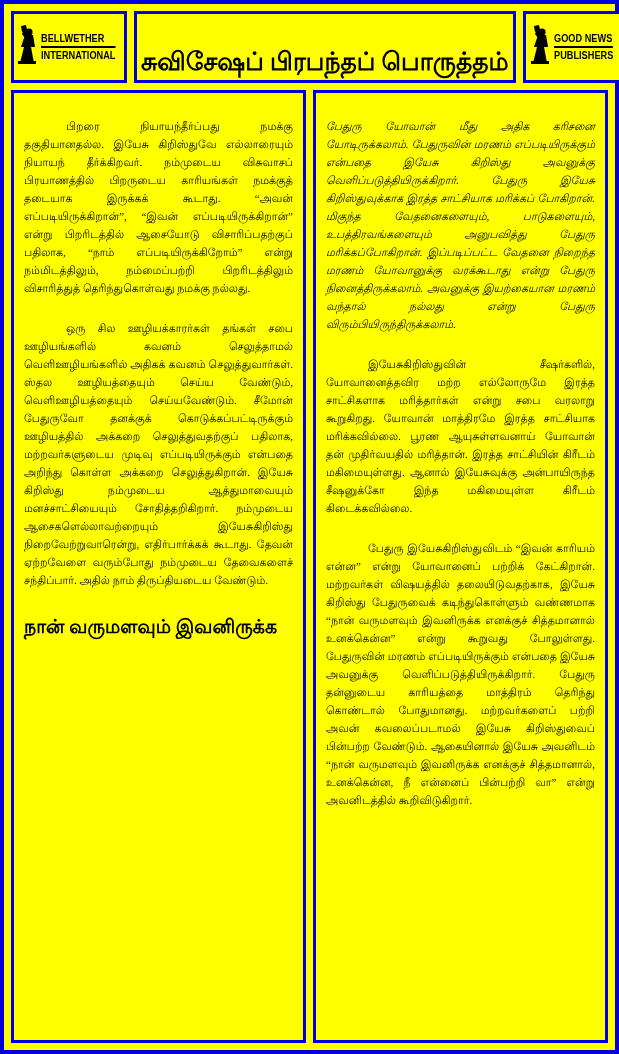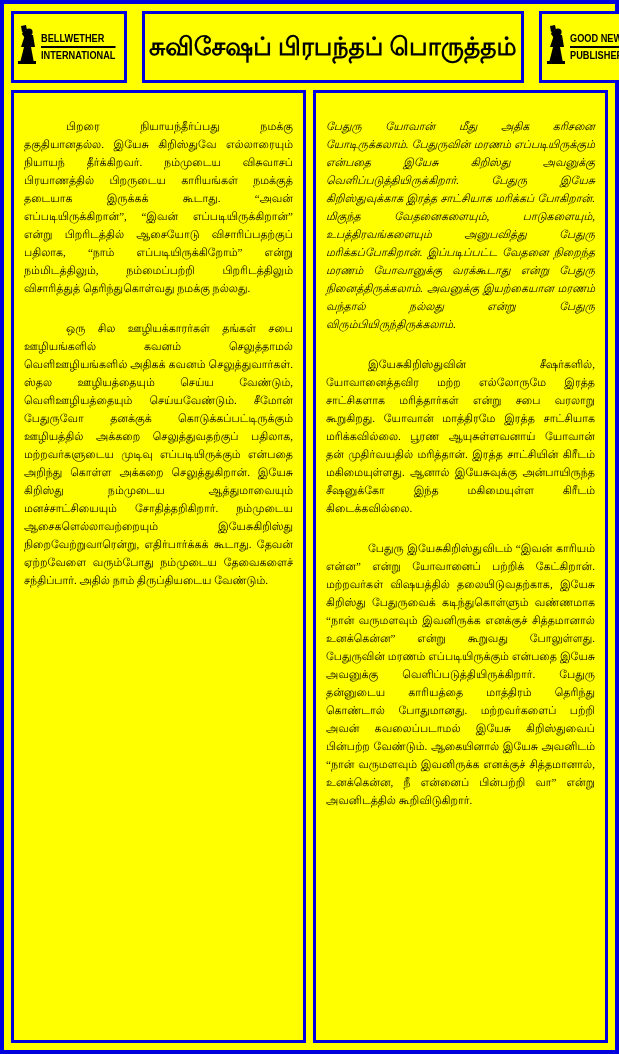--- a/index.html
+++ b/index.html
@@ -12,21 +12,21 @@
     background: #FFFF00;
     border: 4px solid #0000DD;
     padding: 7px;
     display: flex;
     flex-direction: column;
   }
 
   
   .header-row {
     display: flex;
-    gap: 15px;
+    gap: 7px;
     height: 72px;
     flex: 0 0 auto;
   }
   .logo-box {
     box-sizing: border-box;
     flex: 0 0 102px;
     border: 3px solid #0000DD;
     background: #FFFF00;
     display: flex;
     align-items: center;
@@ -51,20 +51,21 @@
   }
   .logo-text .top { border-bottom: 2px solid #000; padding-bottom: 1px; }
   .logo-text .bottom { padding-top: 1px; }
 
   .title-box {
     box-sizing: border-box;
     flex: 1 1 auto;
     border: 3px solid #0000DD;
     background: #FFFF00;
     display: flex;
+    flex-direction: column;
     align-items: center;
     justify-content: flex-end;
     padding: 2px 4px;
   }
   .title-tamil {
     font-weight: bold;
     font-size: 25px;
     line-height: 32px;
     color: #000;
     white-space: nowrap;
@@ -159,20 +160,21 @@
       </span>
     </div>
 
   </div>
 
   <div class="body-row">
 
     <div class="text-col">
       <p class="para">பிறரை நியாயந்தீர்ப்பது நமக்கு தகுதியானதல்ல. இயேசு கிறிஸ்துவே எல்லாரையும் நியாயந் தீர்க்கிறவர். நம்முடைய விசுவாசப் பிரயாணத்தில் பிறருடைய காரியங்கள் நமக்குத் தடையாக இருக்கக் கூடாது. “அவன் எப்படியிருக்கிறான்”, “இவன் எப்படியிருக்கிறான்” என்று பிறரிடத்தில் ஆசையோடு விசாரிப்பதற்குப் பதிலாக, “நாம் எப்படியிருக்கிறோம்” என்று நம்மிடத்திலும், நம்மைப்பற்றி பிறரிடத்திலும் விசாரித்துத் தெரிந்துகொள்வது நமக்கு நல்லது.</p>
       <p class="para">ஒரு சில ஊழியக்காரர்கள் தங்கள் சபை ஊழியங்களில் கவனம் செலுத்தாமல் வெளிஊழியங்களில் அதிகக் கவனம் செலுத்துவார்கள். ஸ்தல ஊழியத்தையும் செய்ய வேண்டும், வெளிஊழியத்தையும் செய்யவேண்டும். சீமோன் பேதுருவோ தனக்குக் கொடுக்கப்பட்டிருக்கும் ஊழியத்தில் அக்கறை செலுத்துவதற்குப் பதிலாக, மற்றவர்களுடைய முடிவு எப்படியிருக்கும் என்பதை அறிந்து கொள்ள அக்கறை செலுத்துகிறான். இயேசு கிறிஸ்து நம்முடைய ஆத்துமாவையும் மனச்சாட்சியையும் சோதித்தறிகிறார். நம்முடைய ஆசைகளெல்லாவற்றையும் இயேசுகிறிஸ்து நிறைவேற்றுவாரென்று, எதிர்பார்க்கக் கூடாது. தேவன் ஏற்றவேளை வரும்போது நம்முடைய தேவைகளைச் சந்திப்பார். அதில் நாம் திருப்தியடைய வேண்டும்.</p>
+      <div class="section-heading">நான் வருமளவும் இவனிருக்க</div>
 
     </div>
 
     <div class="text-col">
       <p class="para-flat">பேதுரு யோவான் மீது அதிக கரிசனை யோடிருக்கலாம். பேதுருவின் மரணம் எப்படியிருக்கும் என்பதை இயேசு கிறிஸ்து அவனுக்கு வெளிப்படுத்தியிருக்கிறார். பேதுரு இயேசு கிறிஸ்துவுக்காக இரத்த சாட்சியாக மரிக்கப் போகிறான். மிகுந்த வேதனைகளையும், பாடுகளையும், உபத்திரவங்களையும் அனுபவித்து பேதுரு மரிக்கப்போகிறான். இப்படிப்பட்ட வேதனை நிறைந்த மரணம் யோவானுக்கு வரக்கூடாது என்று பேதுரு நினைத்திருக்கலாம். அவனுக்கு இயற்கையான மரணம் வந்தால் நல்லது என்று பேதுரு விரும்பியிருந்திருக்கலாம்.</p>
       <p class="para">இயேசுகிறிஸ்துவின் சீஷர்களில், யோவானைத்தவிர மற்ற எல்லோருமே இரத்த சாட்சிகளாக மரித்தார்கள் என்று சபை வரலாறு கூறுகிறது. யோவான் மாத்திரமே இரத்த சாட்சியாக மரிக்கவில்லை. பூரண ஆயுசுள்ளவனாய் யோவான் தன் முதிர்வயதில் மரித்தான். இரத்த சாட்சியின் கிரீடம் மகிமையுள்ளது. ஆனால் இயேசுவுக்கு அன்பாயிருந்த சீஷனுக்கோ இந்த மகிமையுள்ள கிரீடம் கிடைக்கவில்லை.</p>
       <p class="para">பேதுரு இயேசுகிறிஸ்துவிடம் “இவன் காரியம் என்ன” என்று யோவானைப் பற்றிக் கேட்கிறான். மற்றவர்கள் விஷயத்தில் தலையிடுவதற்காக, இயேசு கிறிஸ்து பேதுருவைக் கடிந்துகொள்ளும் வண்ணமாக “நான் வருமளவும் இவனிருக்க எனக்குச் சித்தமானால் உனக்கென்ன” என்று கூறுவது போலுள்ளது. பேதுருவின் மரணம் எப்படியிருக்கும் என்பதை இயேசு அவனுக்கு வெளிப்படுத்தியிருக்கிறார். பேதுரு தன்னுடைய காரியத்தை மாத்திரம் தெரிந்து கொண்டால் போதுமானது. மற்றவர்களைப் பற்றி அவன் கவலைப்படாமல் இயேசு கிறிஸ்துவைப் பின்பற்ற வேண்டும். ஆகையினால் இயேசு அவனிடம் “நான் வருமளவும் இவனிருக்க எனக்குச் சித்தமானால், உனக்கென்ன, நீ என்னைப் பின்பற்றி வா” என்று அவனிடத்தில் கூறிவிடுகிறார்.</p>
     </div>
 
   </div>

